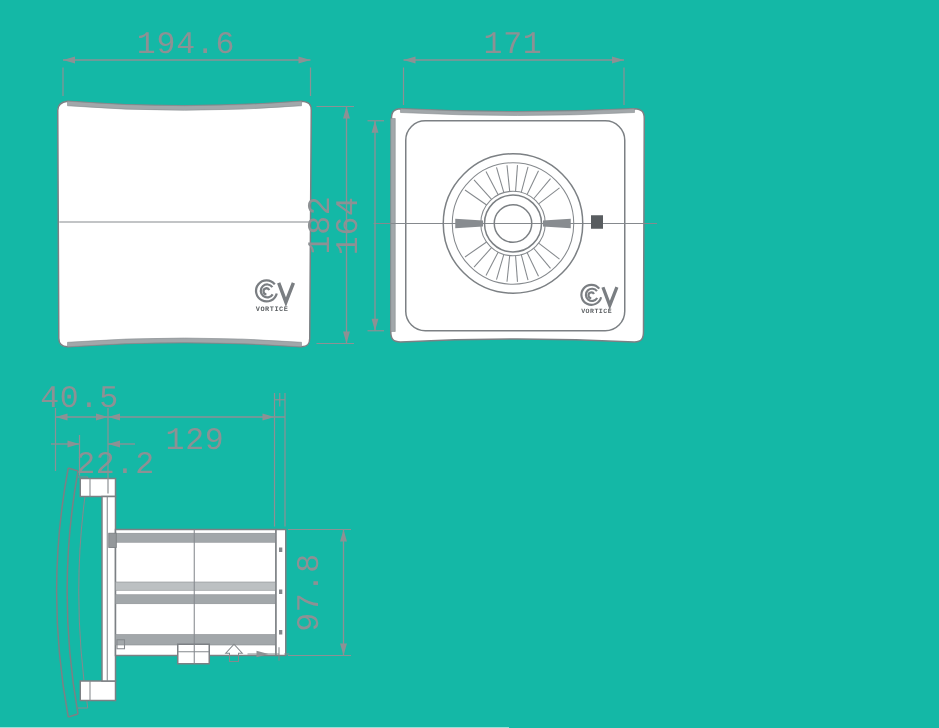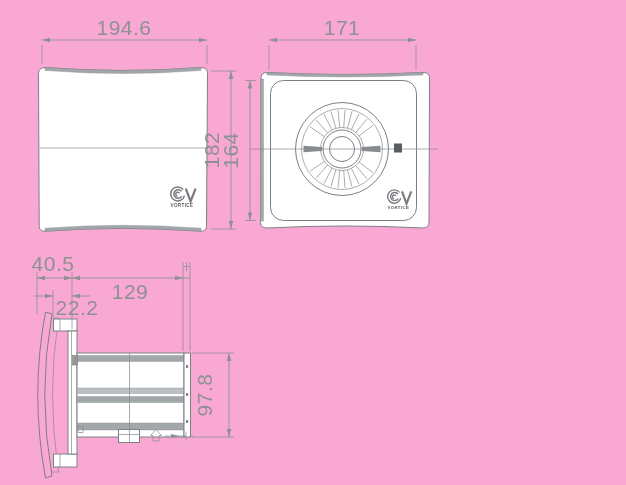--- a/index.html
+++ b/index.html
@@ -1,17 +1,17 @@
 <!DOCTYPE html>
 <html><head>
 <meta charset="utf-8">
 <style>
   html,body{margin:0;padding:0;background:#ffffff;}
-  .stage{position:relative;width:626px;height:485px;background:#f9a8d4;overflow:hidden;
-         font-family:Liberation Sans, sans-serif;}
+  .stage{position:relative;width:626px;height:485px;background:#14b8a6;overflow:hidden;
+         font-family:Liberation Mono, monospace;}
   svg{display:block;}
   .ln{stroke:#7c8084;stroke-width:1;fill:none;}
   .lnw{stroke:#7c8084;stroke-width:1;fill:#ffffff;}
   .thin{stroke:#85898d;stroke-width:0.7;fill:none;}
   .dim{stroke:#8d9194;stroke-width:0.9;fill:none;}
   .ext{stroke:#8d9194;stroke-width:0.8;fill:none;}
   .arr{fill:#8d9194;stroke:none;}
   .band{fill:#a2a7aa;stroke:#8a8e92;stroke-width:0.4;}
   .bandl{fill:#bcc0c2;stroke:#8a8e92;stroke-width:0.4;}
   .txt{fill:#8d9194;font-size:21px;letter-spacing:0.5px;}

